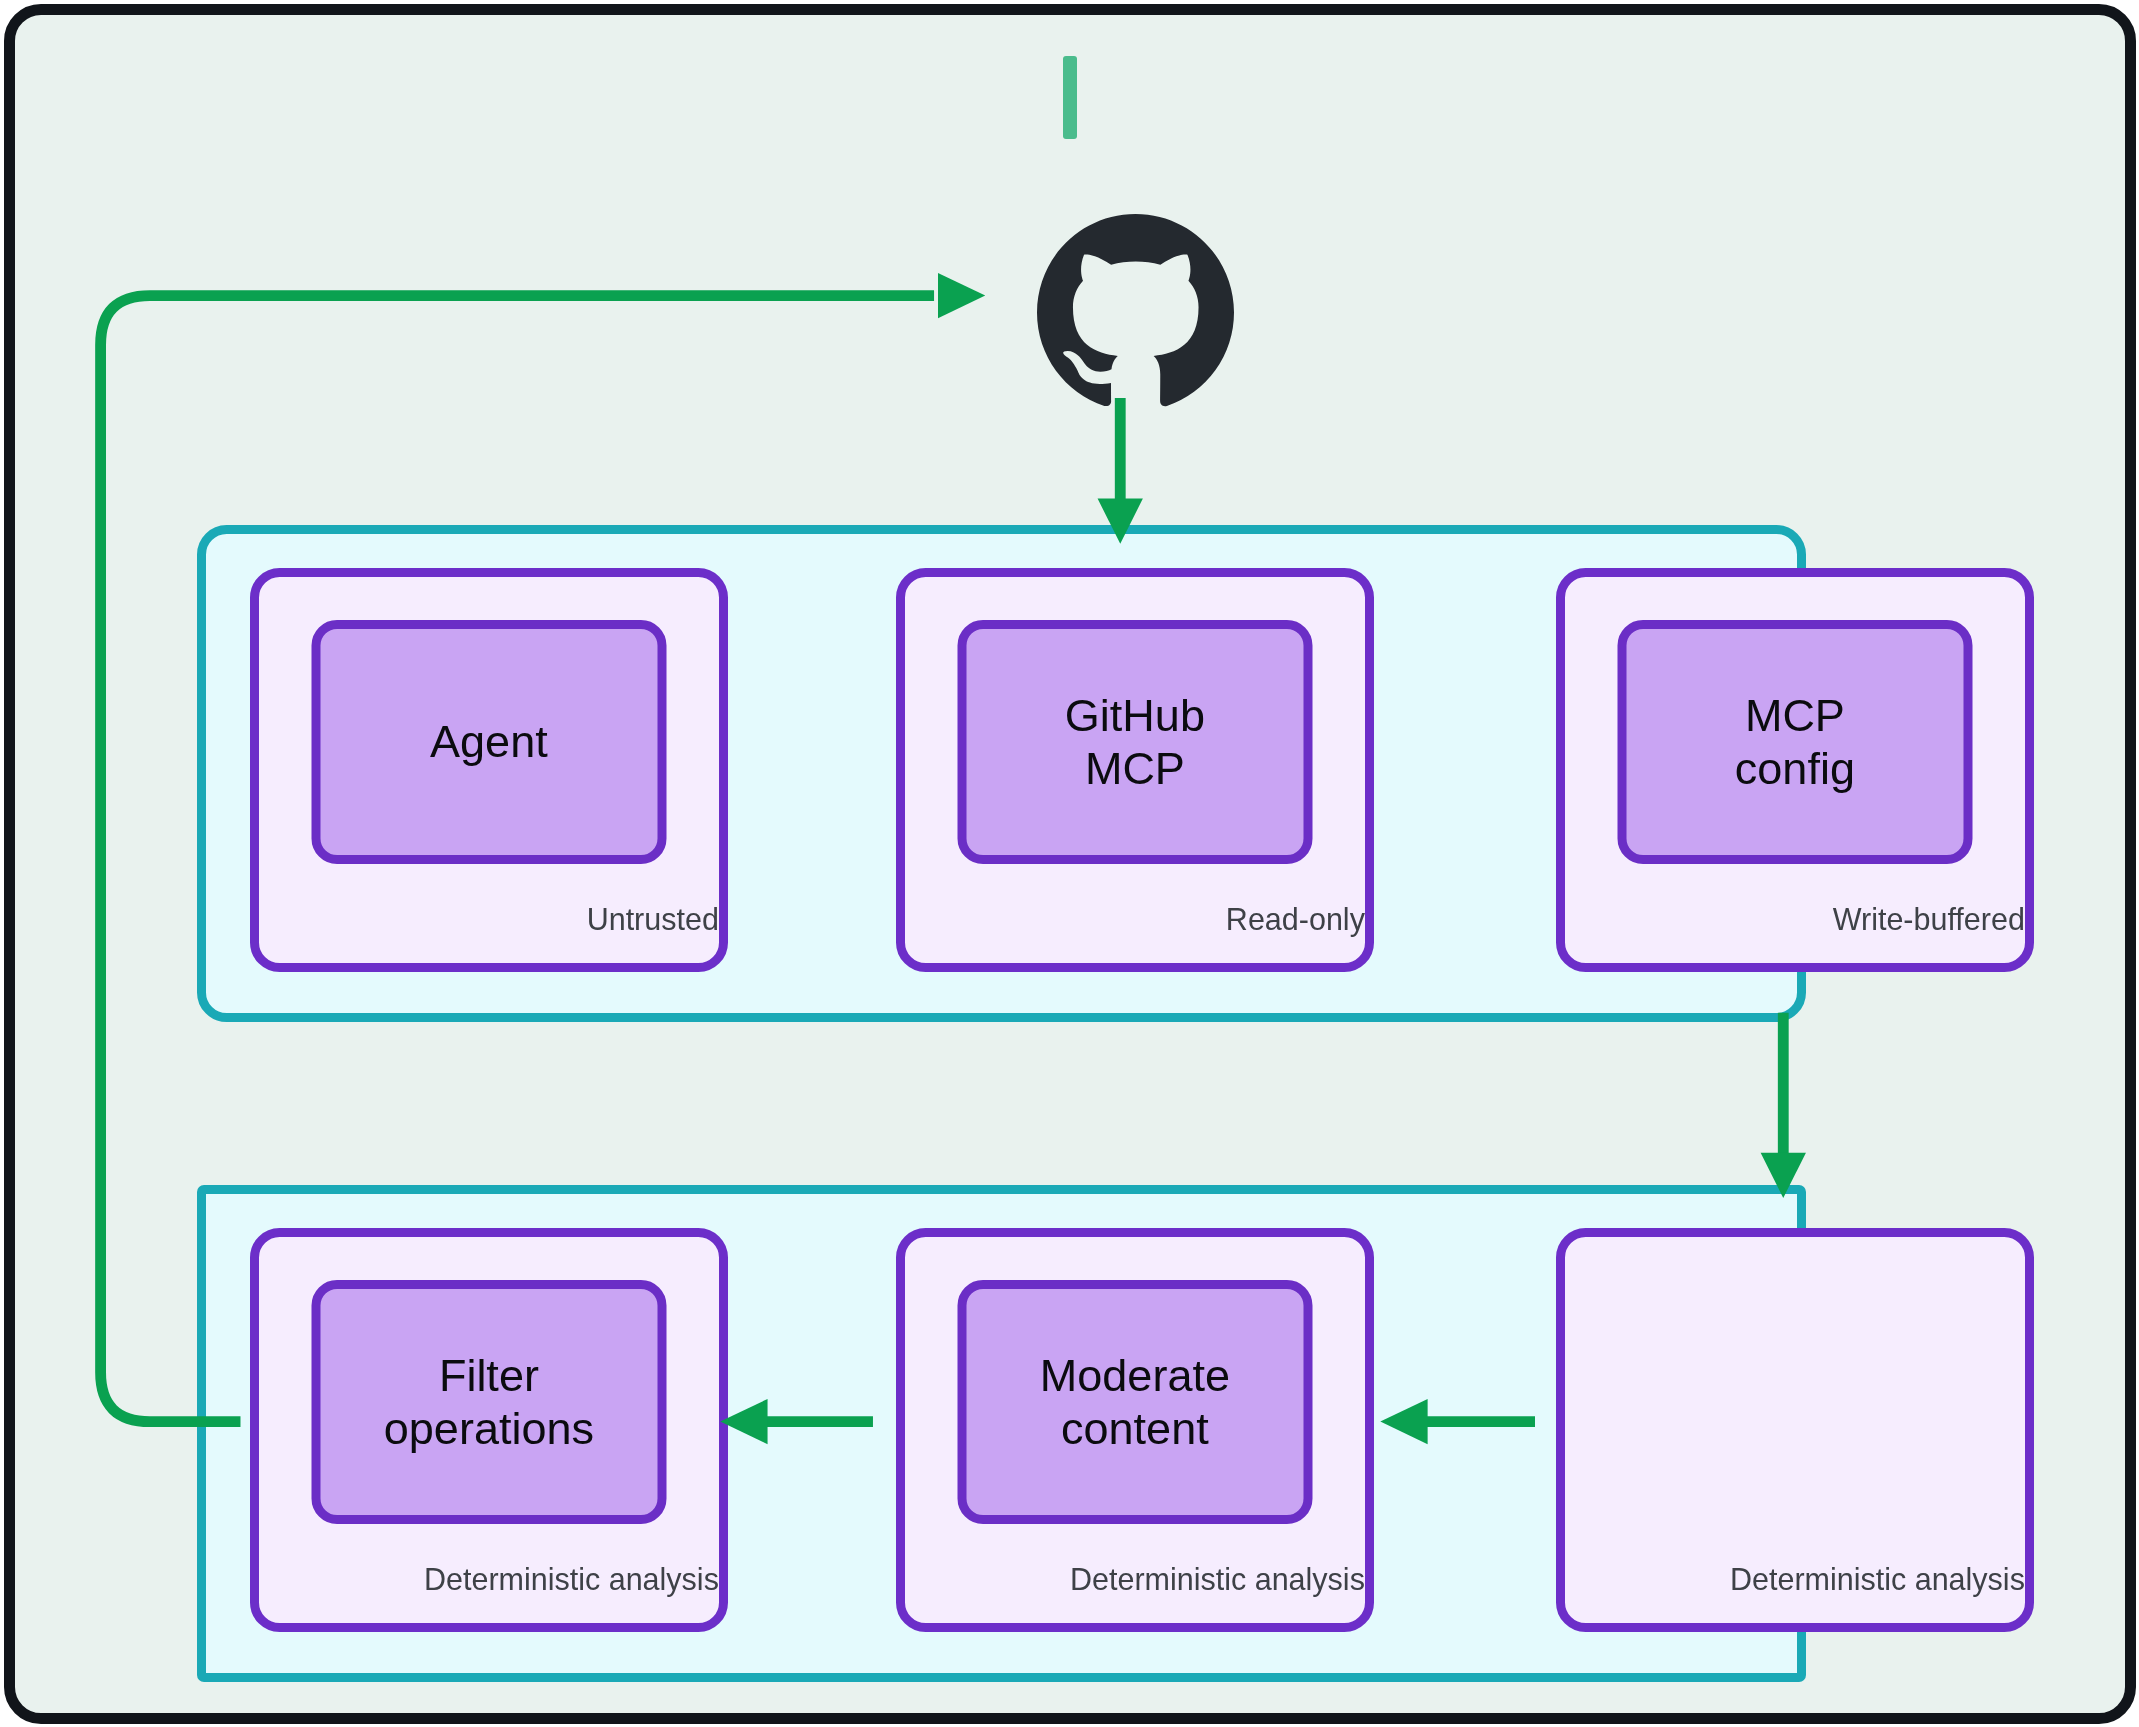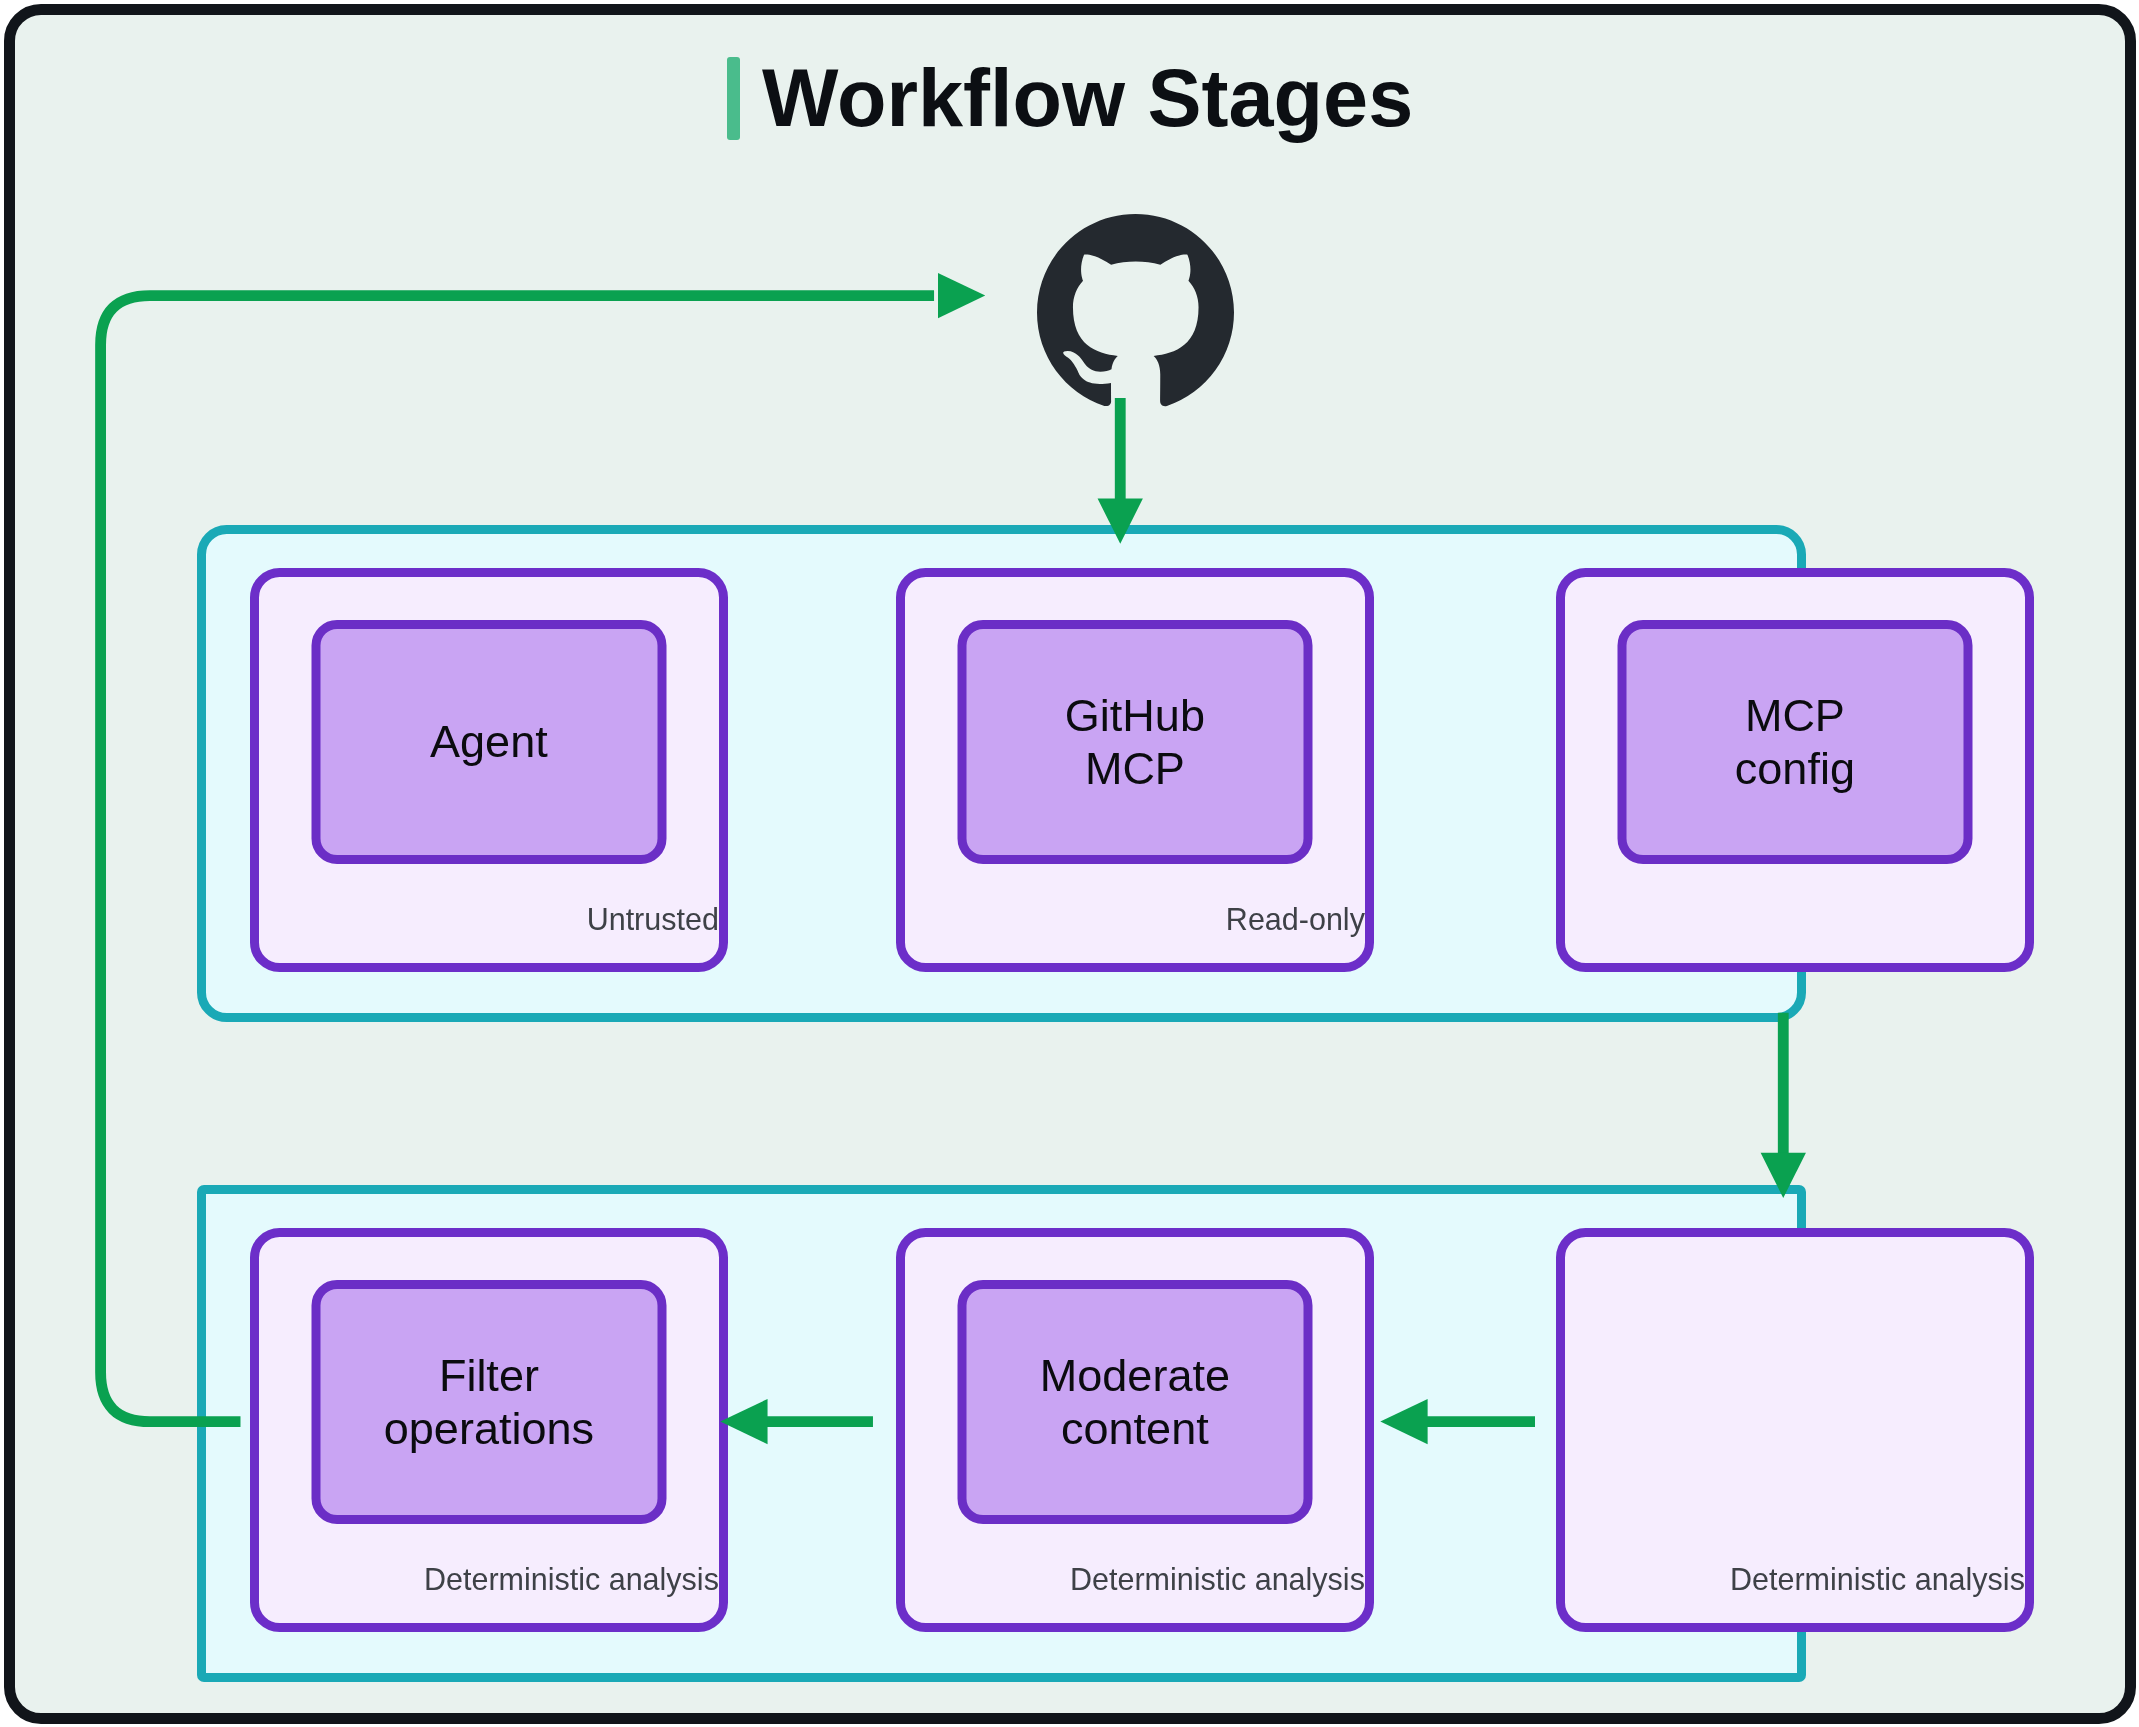--- a/index.html
+++ b/index.html
@@ -53,21 +53,20 @@
   .arrow-line{stroke:#0aa150;stroke-width:11;fill:none;}
   .arrow-head{fill:#0aa150;stroke:none;}
 </style>
 </head>
 <body>
 
 <div class="frame">
 
   <div class="title-row">
     <div class="title-bar"></div>
-    <h1 class="title">Workflow Stages</h1>
   </div>
 
   <svg class="gh-icon" viewBox="0 0 16 16">
     <path fill="#24292f" d="M8 0C3.58 0 0 3.58 0 8c0 3.54 2.29 6.53 5.47 7.59.4.07.55-.17.55-.38 0-.19-.01-.82-.01-1.49-2.01.37-2.53-.49-2.69-.94-.09-.23-.48-.94-.82-1.13-.28-.15-.68-.52-.01-.53.63-.01 1.08.58 1.23.82.72 1.21 1.87.87 2.33.66.07-.52.28-.87.51-1.07-1.78-.2-3.64-.89-3.64-3.95 0-.87.31-1.59.82-2.15-.08-.2-.36-1.02.08-2.12 0 0 .67-.21 2.2.82.64-.18 1.32-.27 2-.27.68 0 1.36.09 2 .27 1.53-1.04 2.2-.82 2.2-.82.44 1.1.16 1.92.08 2.12.51.56.82 1.27.82 2.15 0 3.07-1.87 3.75-3.65 3.95.29.25.54.73.54 1.48 0 1.07-.01 1.93-.01 2.2 0 .21.15.46.55.38A8.012 8.012 0 0 0 16 8c0-4.42-3.58-8-8-8Z"></path>
   </svg>
 
   <div class="stage-container" id="stage-row-1">
     <div class="node col-0">
       <div class="node-core">
         <div class="node-label">Agent</div>
@@ -79,20 +78,21 @@
         <div class="node-label">GitHub
 MCP</div>
       </div>
       <div class="node-sub">Read-only</div>
     </div>
     <div class="node col-2">
       <div class="node-core">
         <div class="node-label">MCP
 config</div>
       </div>
+      <div class="node-sub">Write-buffered</div>
     </div>
   </div>
 
   <div class="stage-container" id="stage-row-2">
     <div class="node col-0">
       <div class="node-core">
         <div class="node-label">Filter
 operations</div>
       </div>
       <div class="node-sub">Deterministic analysis</div>

